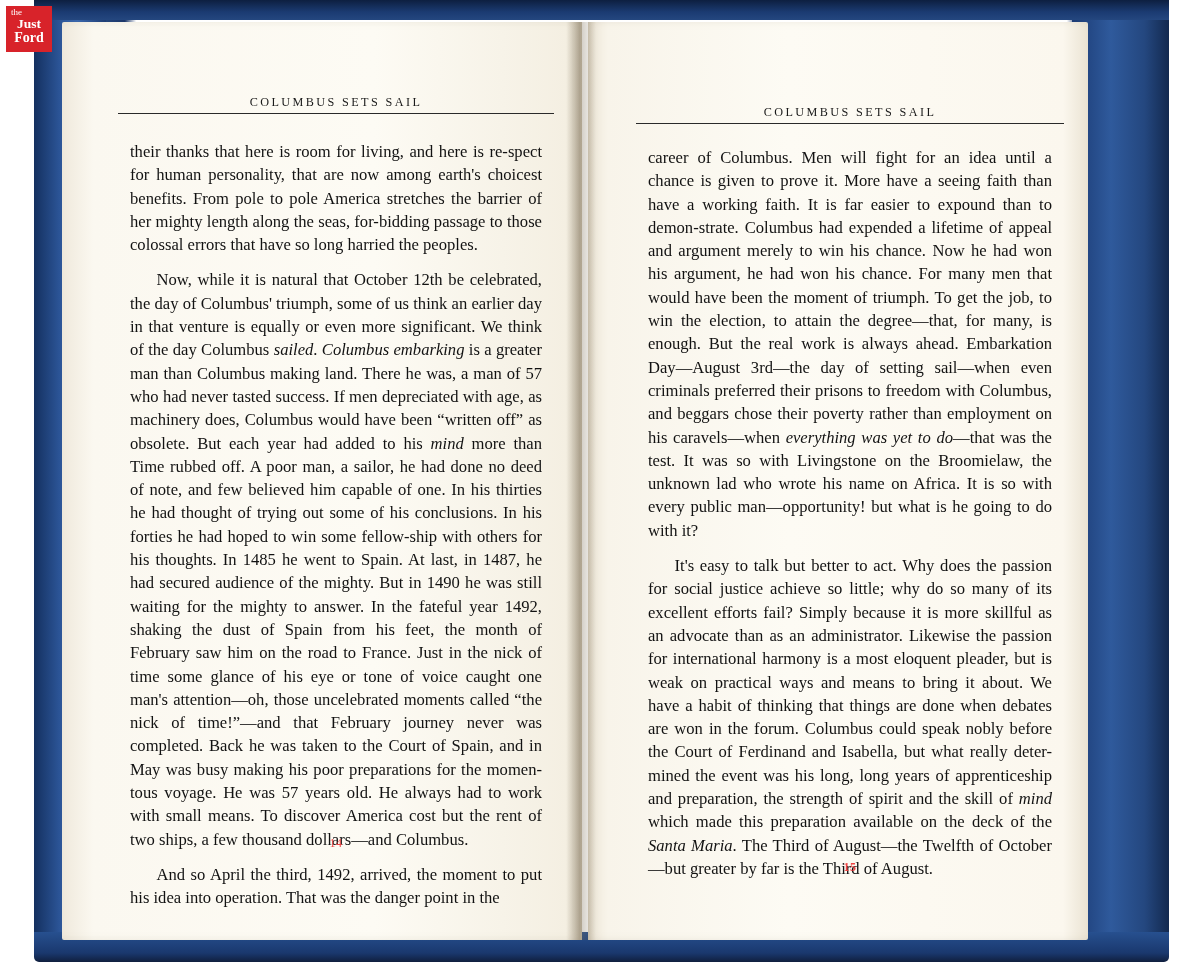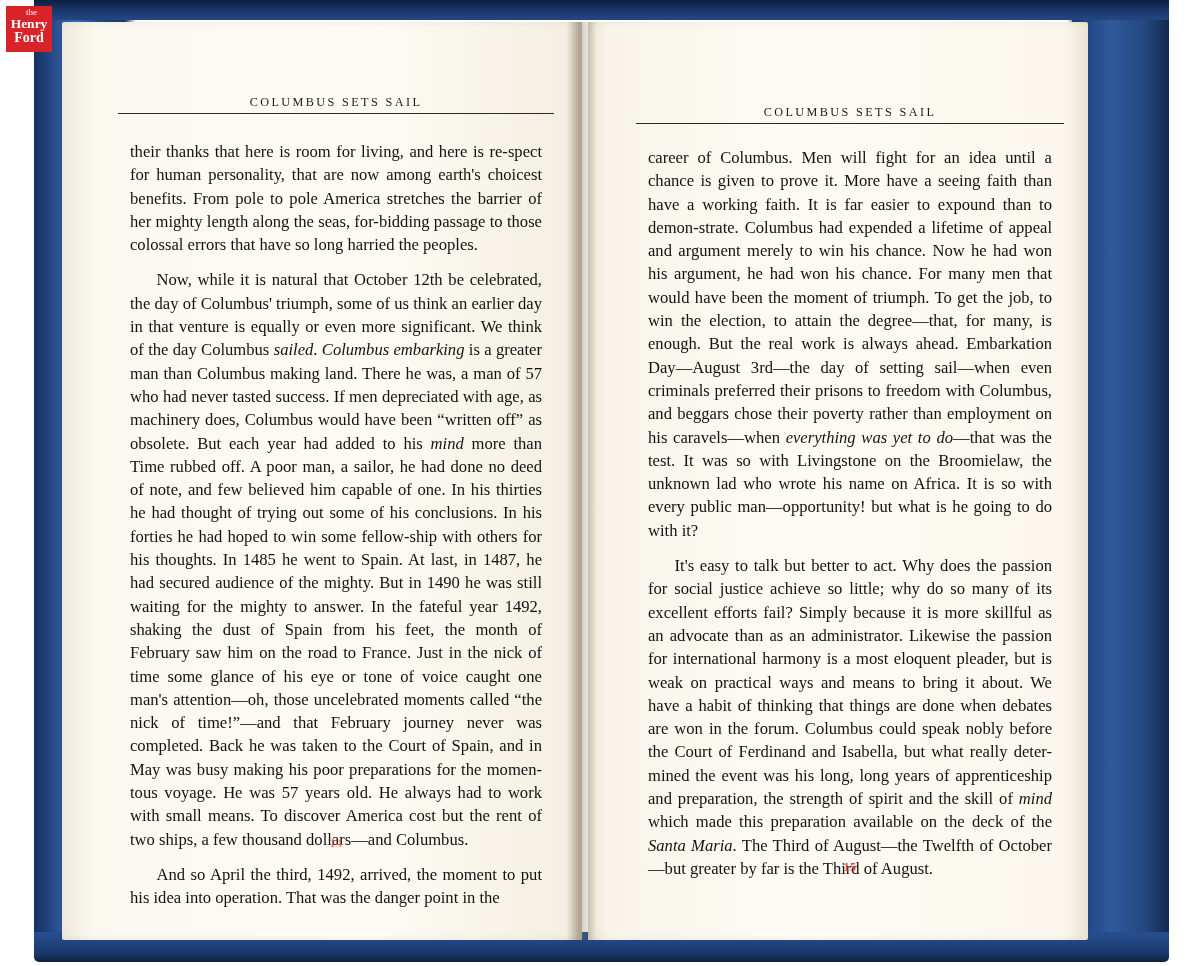--- a/index.html
+++ b/index.html
@@ -159,21 +159,21 @@
     width: 46px;
     height: 46px;
     background: #d8232a;
     color: #ffffff;
     font-family: "Liberation Serif", serif;
     text-align: center;
     line-height: 1.04;
     padding-top: 2px;
     box-sizing: border-box;
   }
-  .logo .l1 { font-size: 9px; display: block; text-align: center; padding-left: 5px; }
+  .logo .l1 { font-size: 9px; display: block; text-align: left; padding-left: 5px; }
   .logo .l2 { font-size: 13.5px; display: block; font-weight: bold; }
   .logo .l3 { font-size: 14px; display: block; font-weight: bold; }
 </style>
 </head>
 <body>
 
 <div id="scene">
 
   <div class="book-cover"></div>
   <div class="cover-left"></div>
@@ -195,17 +195,17 @@
 
   <div class="text-col col-right">
     <div class="running-head">COLUMBUS SETS SAIL</div>
     <p class="body">career of Columbus. Men will fight for an idea until a chance is given to prove it. More have a seeing faith than have a working faith. It is far easier to expound than to demon-strate. Columbus had expended a lifetime of appeal and argument merely to win his chance. Now he had won his argument, he had won his chance. For many men that would have been the moment of triumph. To get the job, to win the election, to attain the degree—that, for many, is enough. But the real work is always ahead. Embarkation Day—August 3rd—the day of setting sail—when even criminals preferred their prisons to freedom with Columbus, and beggars chose their poverty rather than employment on his caravels—when <em>everything was yet to do</em>—that was the test. It was so with Livingstone on the Broomielaw, the unknown lad who wrote his name on Africa. It is so with every public man—opportunity! but what is he going to do with it?</p>
     <p class="body">It's easy to talk but better to act. Why does the passion for social justice achieve so little; why do so many of its excellent efforts fail? Simply because it is more skillful as an advocate than as an administrator. Likewise the passion for international harmony is a most eloquent pleader, but is weak on practical ways and means to bring it about. We have a habit of thinking that things are done when debates are won in the forum. Columbus could speak nobly before the Court of Ferdinand and Isabella, but what really deter-mined the event was his long, long years of apprenticeship and preparation, the strength of spirit and the skill of <em>mind</em> which made this preparation available on the deck of the <em>Santa Maria</em>. The Third of August—the Twelfth of October —but greater by far is the Third of August.</p>
   </div>
   <div class="folio folio-right">15</div>
 
   <div class="logo">
     <span class="l1">the</span>
-    <span class="l2">Henry</span>
+    <span class="l2">Just</span>
     <span class="l3">Ford</span>
   </div>
 
 </div>
 
 </body></html>

